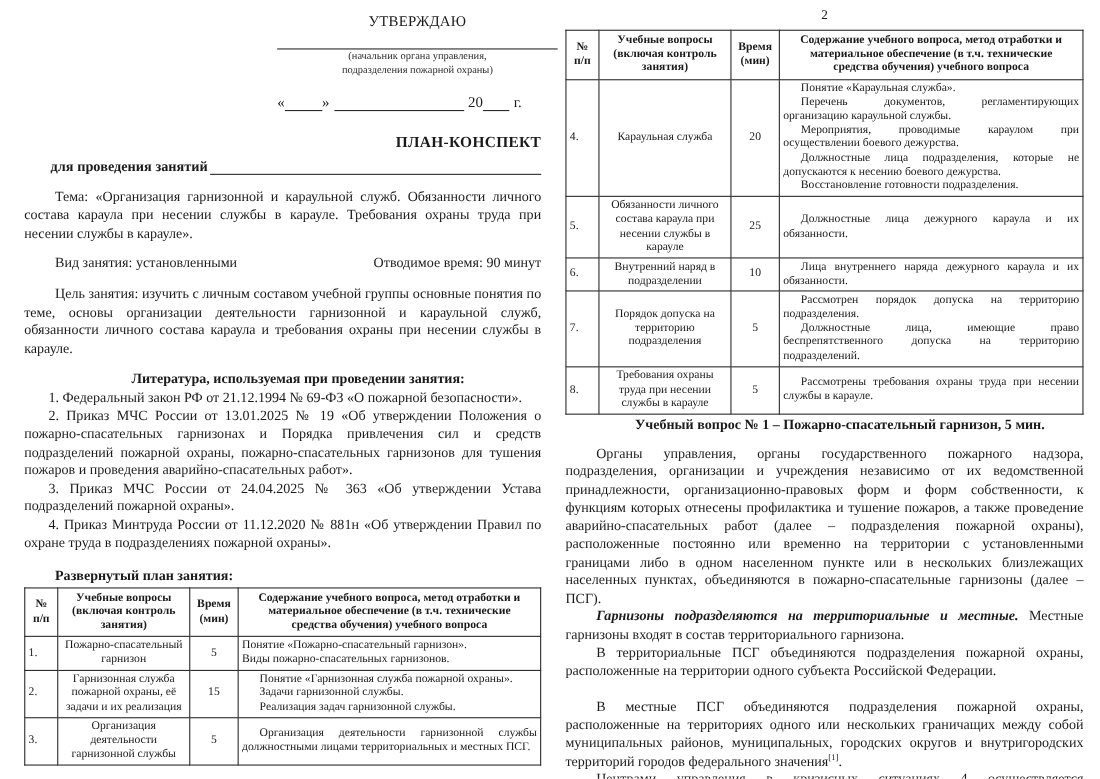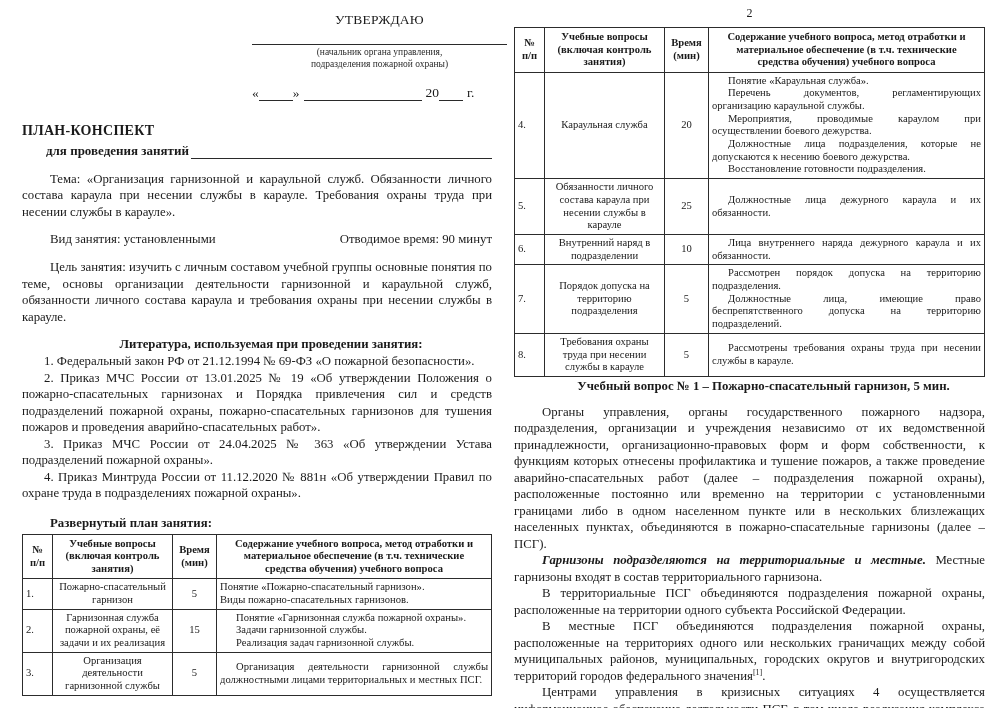--- a/index.html
+++ b/index.html
@@ -55,21 +55,21 @@
     display: flex;
     align-items: flex-end;
     justify-content: flex-start;
     white-space: nowrap;
   }
   .date-line .blank-s { display:inline-block; width: 34px; border-bottom:1px solid #2a2a2a; height:11px; }
   .date-line .blank-m { display:inline-block; width: 118px; border-bottom:1px solid #2a2a2a; height:11px; margin:0 4px; }
   .date-line .blank-xs{ display:inline-block; width: 24px; border-bottom:1px solid #2a2a2a; height:11px; }
 
   .doc-title {
-    text-align: left;
+    text-align: right;
     font-weight: bold;
     font-size: 14px;
     margin: 22px 0 4px 0;
     letter-spacing: .3px;
   }
   .subtitle-row {
     display: flex;
     align-items: flex-end;
     margin: 0 0 0 24px;
     font-size: 13px;
@@ -349,18 +349,18 @@
     </table>
 
     <div class="head-line" style="margin-top:2px">Учебный вопрос № 1 – Пожарно-спасательный гарнизон, 5 мин.</div>
 
     <p class="body tight"><span>Органы управления, органы государственного пожарного надзора, подразделения, организации и учреждения независимо от их ведомственной принадлежности, организационно-правовых форм и форм собственности, к функциям которых отнесены профилактика и тушение пожаров, а также проведение аварийно-спасательных работ (далее – подразделения пожарной охраны), расположенные постоянно или временно на территории с установленными границами либо в одном населенном пункте или в нескольких близлежащих населенных пунктах, объединяются в </span><b>пожарно-спасательные гарнизоны</b><span> (далее – ПСГ).</span></p>
 
     <p class="body" style="margin-top:0"><span class="bi">Гарнизоны подразделяются на территориальные и местные.</span><span> Местные гарнизоны входят в состав территориального гарнизона.</span></p>
 
     <p class="body" style="margin-top:0">В территориальные ПСГ объединяются подразделения пожарной охраны, расположенные на территории одного субъекта Российской Федерации.</p>
 
-    <p class="body" style="margin-top:0"><span>В местные ПСГ объединяются подразделения пожарной охраны, расположенные на территориях одного или нескольких граничащих между собой муниципальных районов, муниципальных, городских округов и внутригородских территорий городов федерального значения</span><sup>[1]</sup><span>.</span></p>
+    <p class="body" style="margin-top:16px"><span>В местные ПСГ объединяются подразделения пожарной охраны, расположенные на территориях одного или нескольких граничащих между собой муниципальных районов, муниципальных, городских округов и внутригородских территорий городов федерального значения</span><sup>[1]</sup><span>.</span></p>
 
     <p class="body" style="margin-top:0"><span>Центрами управления в кризисных ситуациях 4 осуществляется информационное обеспечение деятельности ПСГ, в том числе реализация комплекса мер по сбору, обмену, анализу и систематизации информации о ведении боевых действий</span></p>
 
   </div>
 </div>
 
 </body></html>

